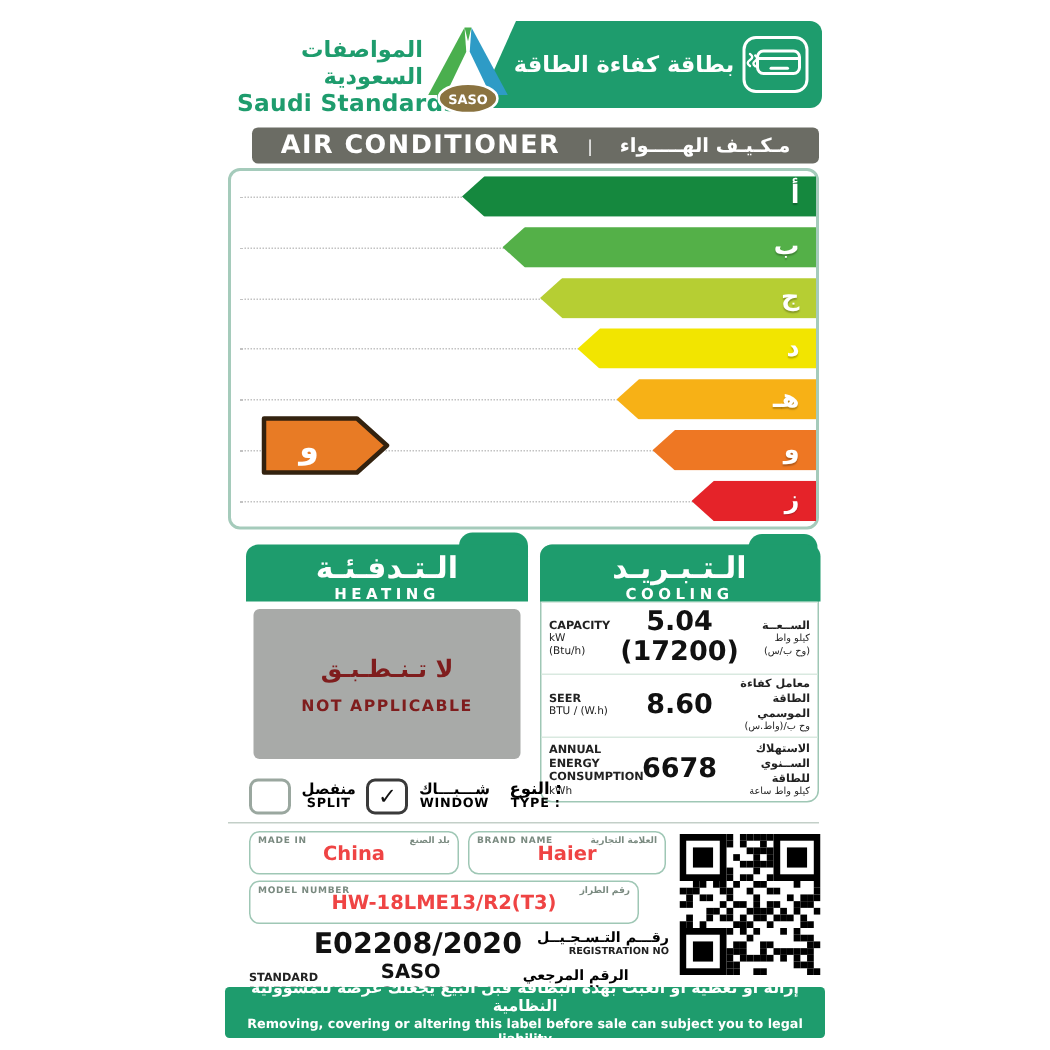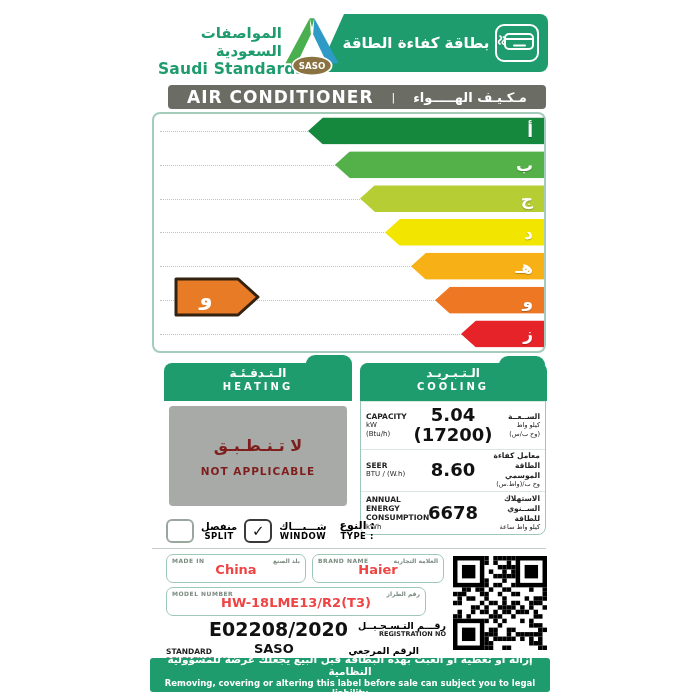--- a/index.html
+++ b/index.html
@@ -29,21 +29,21 @@
   .leader{position:absolute;left:6px;right:6px;top:50%;border-top:1.5px dotted #c2c2c2;}
   .scale-arrow{position:absolute;right:0;top:50%;transform:translateY(-50%);height:27px;
                clip-path:polygon(0 50%,15px 0,100% 0,100% 100%,15px 100%);}
   .scale-letter{position:absolute;right:11px;top:50%;transform:translateY(-50%);color:#fff;
                 font-size:17px;font-weight:bold;text-shadow:0 1px 1px rgba(0,0,0,.25);}
   .indicator{left:174px;top:277px;width:86px;height:40px;z-index:2;}
   
   .sec-tab{position:absolute;top:-8px;right:0;width:46px;height:44px;background:#1e9c6d;border-radius:9px;
            display:flex;align-items:center;justify-content:center;}
   .sec-head{position:relative;height:38px;background:#1e9c6d;border-radius:8px 8px 0 0;color:#fff;text-align:center;}
-  .sec-title-ar{font-size:12px;font-weight:bold;padding-top:3px;letter-spacing:1px;}
+  .sec-title-ar{font-size:20px;font-weight:bold;padding-top:3px;letter-spacing:1px;}
   .sec-title-en{font-size:10px;font-weight:bold;letter-spacing:3px;margin-top:1px;}
   .heat-box{left:164px;top:363px;width:188px;height:149px;background:#fff;border-radius:8px;}
   .heat-body{margin:5px;height:100px;background:#a8aaa8;border-radius:4px;color:#7f1d1d;text-align:center;
              display:flex;flex-direction:column;align-items:center;justify-content:center;gap:10px;}
   .heat-na-ar{font-size:16px;font-weight:bold;letter-spacing:1px;}
   .heat-na-en{font-size:10.5px;font-weight:bold;letter-spacing:1px;}
   .cool-box{left:360px;top:363px;width:186px;height:172px;background:#fff;border:1.5px solid #9fc7b5;border-radius:8px;box-sizing:border-box;}
   .cool-box .sec-head{margin:-1.5px -1.5px 0 -1.5px;height:38px;}
   .cool-row{display:flex;align-items:center;padding:3px 5px;box-sizing:border-box;border-top:1px solid #d9e9e0;}
   .cool-row:first-of-type{border-top:none;}

